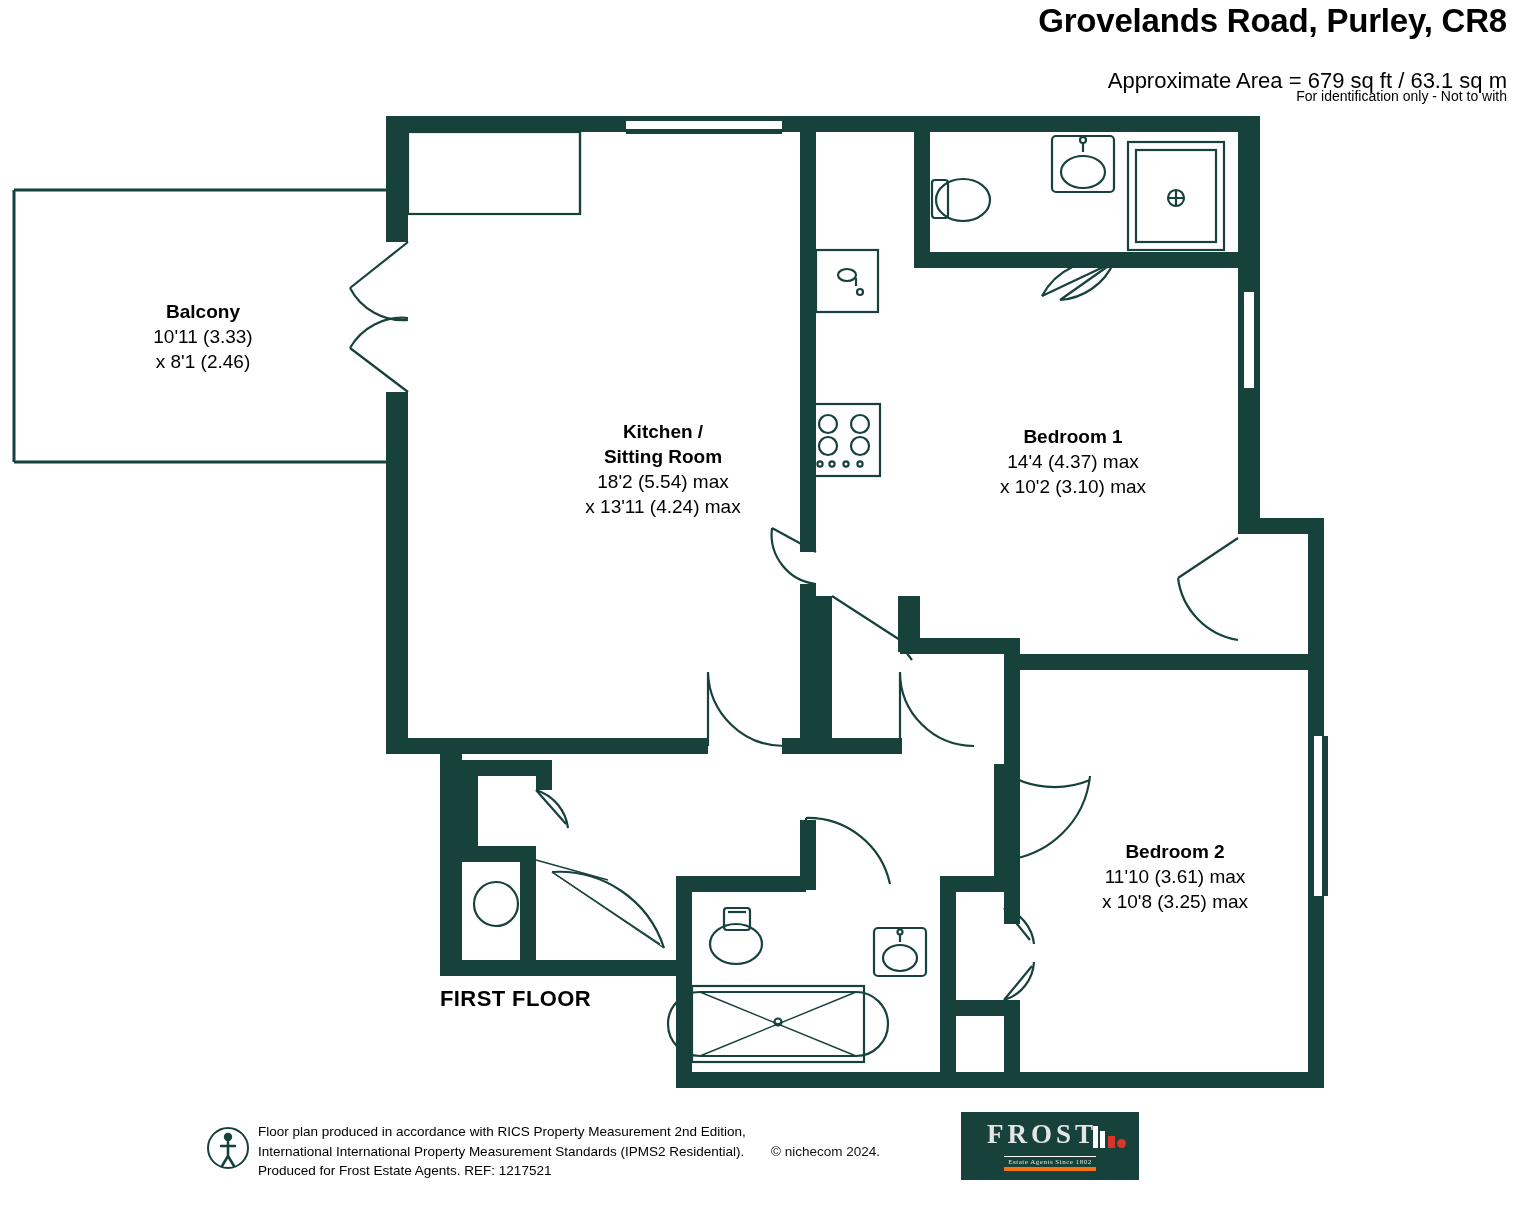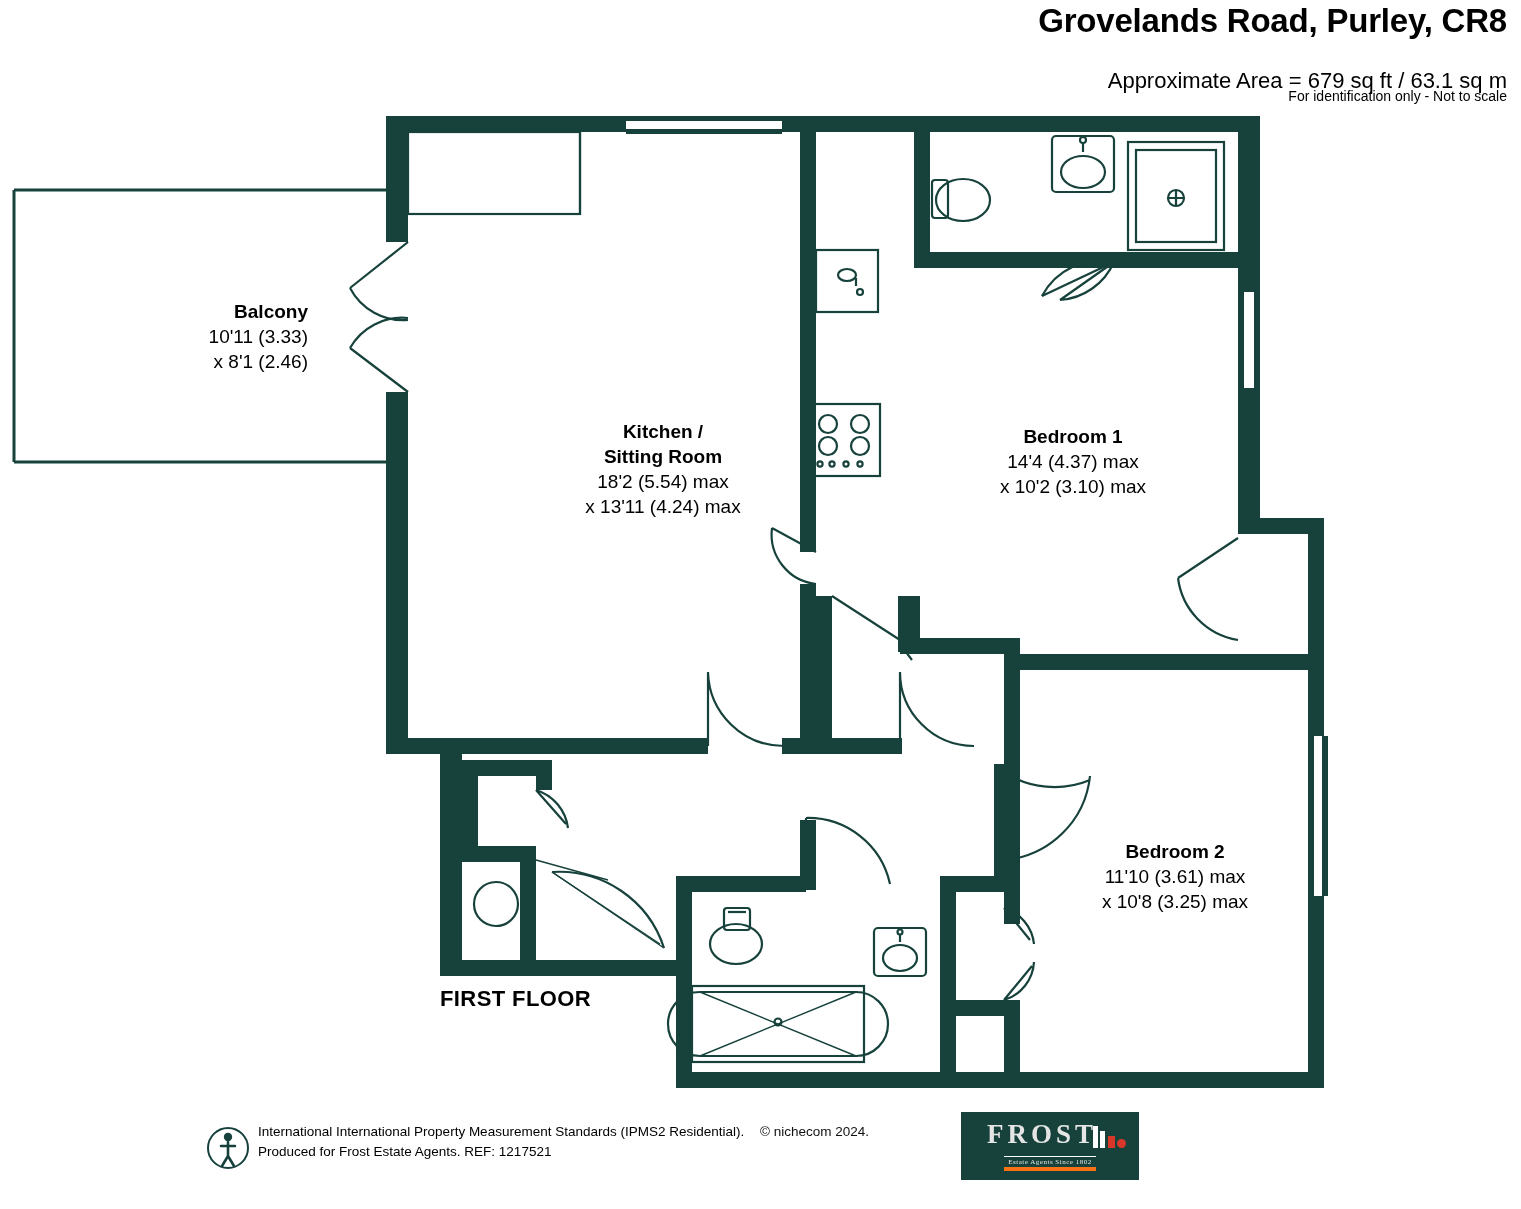--- a/index.html
+++ b/index.html
@@ -48,21 +48,21 @@
     line-height: 1.31;
     white-space: nowrap;
   }
   .room-label .nm {
     font-weight: bold;
     font-size: 19px;
   }
   .room-label .dim {
     font-size: 19px;
   }
-  #lbl-balcony { left: 98px; top: 300px; width: 210px; text-align: right; }
+  #lbl-balcony { left: 98px; top: 300px; width: 210px; }
   #lbl-kitchen { left: 538px; top: 420px; width: 250px; }
   #lbl-bed1 { left: 958px; top: 425px; width: 230px; }
   #lbl-bed2 { left: 1060px; top: 840px; width: 230px; }
   #lbl-floor {
     position: absolute;
     left: 440px;
     top: 986px;
     font-size: 22px;
     font-weight: bold;
     letter-spacing: 0.4px;
@@ -114,21 +114,21 @@
     position: absolute;
     right: 12px;
     top: 12px;
   }
 </style>
 </head>
 <body>
 
 <div class="hdr" id="title">Grovelands Road, Purley, CR8</div>
 <div class="hdr" id="area">Approximate Area = 679 sq ft / 63.1 sq m</div>
-<div class="hdr" id="notscale">For identification only - Not to scale</div>
+<div class="hdr" id="notscale">For identification only - Not to with</div>
 
 <svg id="plan" viewBox="0 0 1521 1209">
   <g fill="none" stroke="#17423c">
 
     <g stroke-width="3">
       <path d="M14,190 L386,190 M14,190 L14,462 M14,462 L386,462"></path>
     </g>
 
     <g stroke="#17423c" stroke-width="0" fill="#17423c">
 
@@ -321,23 +321,24 @@
 
 <div id="lbl-floor">FIRST FLOOR</div>
 
 <svg id="person-icon" width="42" height="56" viewBox="0 0 42 56">
   <circle cx="21" cy="28" r="20" fill="none" stroke="#17423c" stroke-width="2"></circle>
   <circle cx="21" cy="17" r="4.2" fill="#17423c"></circle>
   <path d="M21,22 L21,36 M14,26 L28,26 M21,36 L15,46 M21,36 L27,46" stroke="#17423c" stroke-width="2.6" fill="none" stroke-linecap="round"></path>
 </svg>
 
 <div id="footer-text">
+  <div>Floor plan produced in accordance with RICS Property Measurement 2nd Edition,</div>
   <div>
     <span>International International Property Measurement Standards (IPMS2 Residential).</span>
-    <span class="copy" style="margin-left:12px">© nichecom 2024.</span>
+    <span class="copy" style="margin-left:23px">© nichecom 2024.</span>
   </div>
   <div>Produced for Frost Estate Agents.   REF:  1217521</div>
 </div>
 
 <div id="frost-logo">
   <div class="fname">FROST</div>
   <div class="fsub">Estate Agents Since 1802</div>
   <svg class="bars" width="34" height="26" viewBox="0 0 34 26">
     <rect x="0" y="2" width="5" height="22" fill="#ffffff"></rect>
     <rect x="7" y="7" width="5" height="17" fill="#ffffff"></rect>

